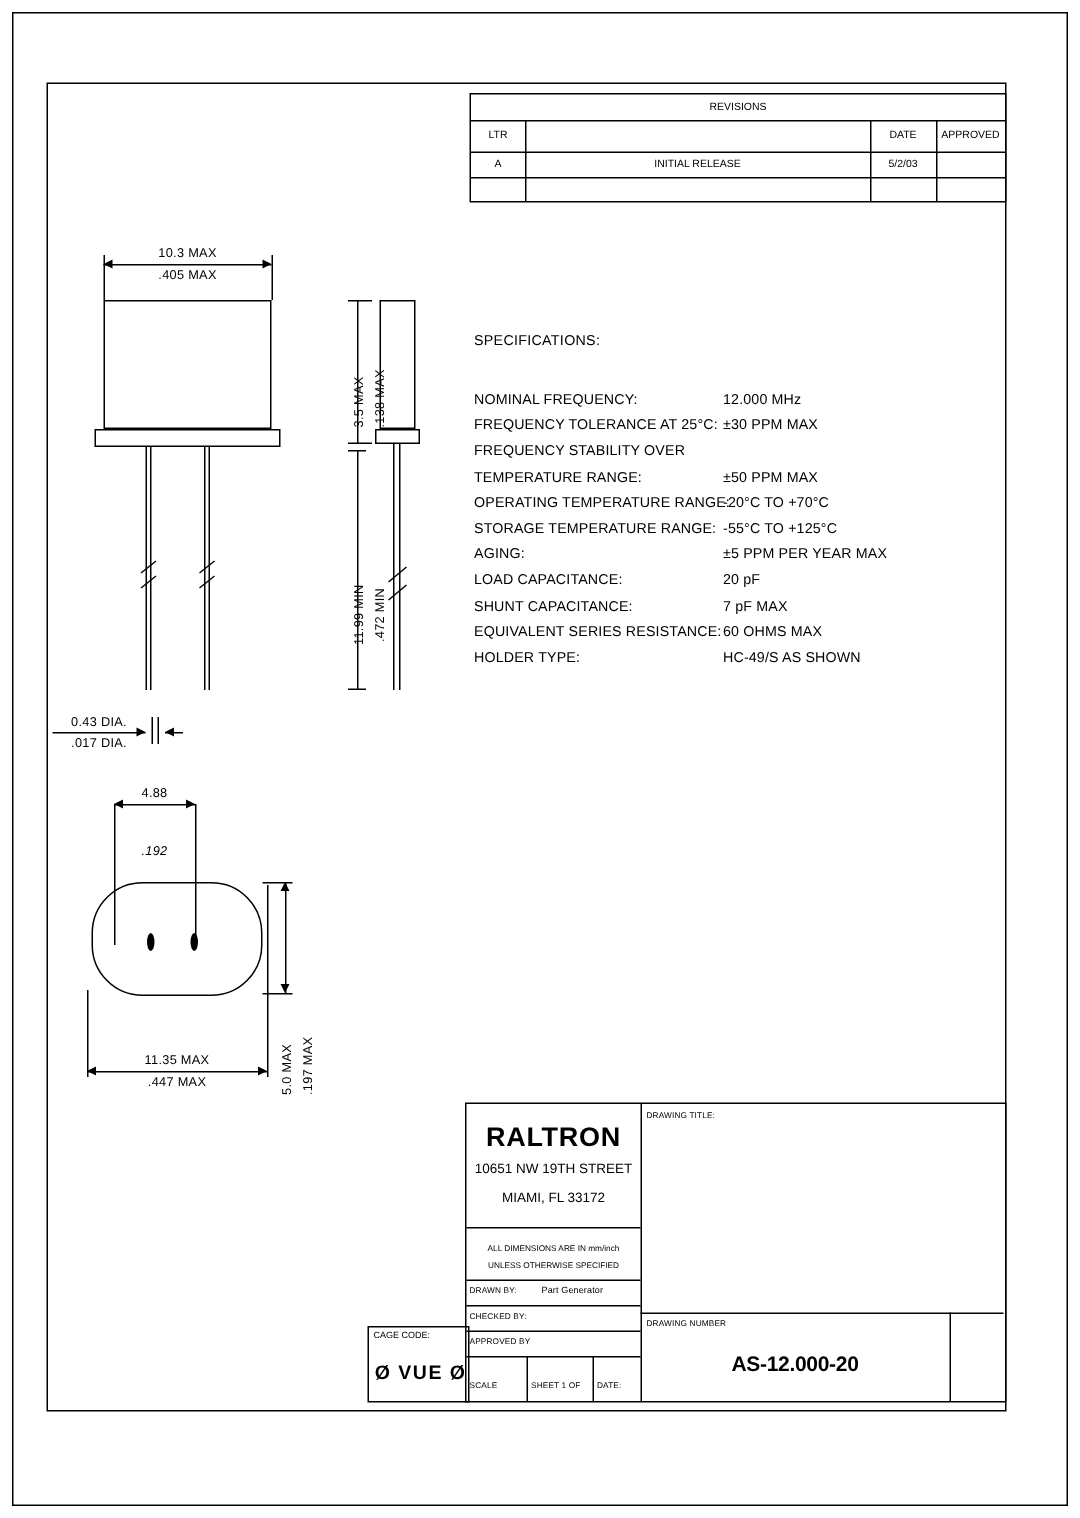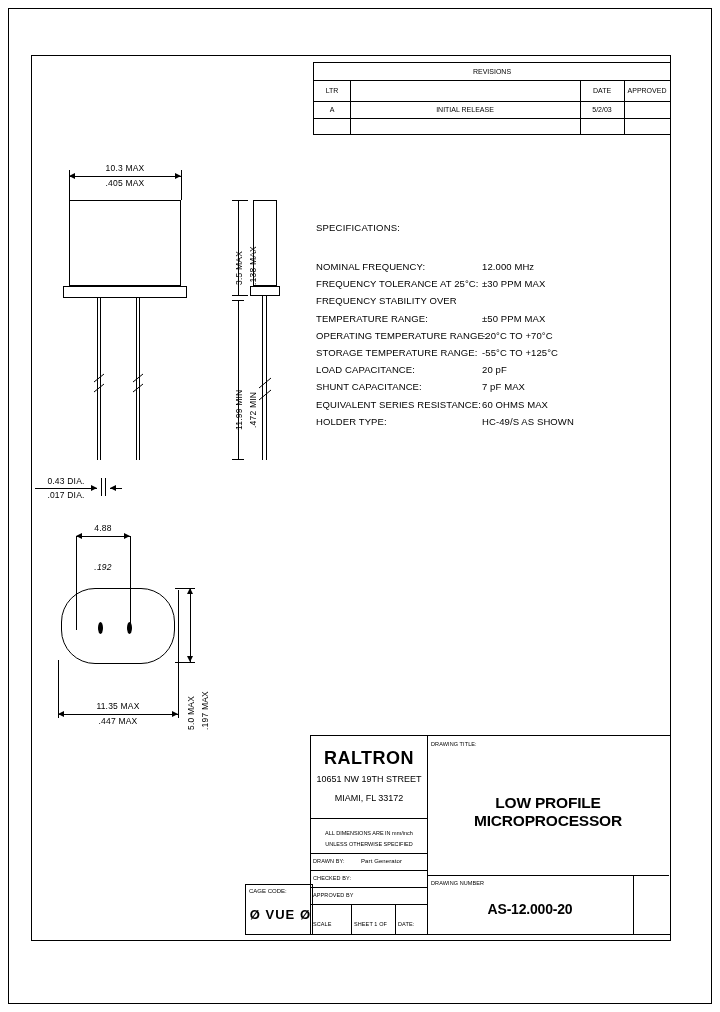--- a/index.html
+++ b/index.html
@@ -107,20 +107,24 @@
     </div>
     <div class="spec-row">
       <span class="k">OPERATING TEMPERATURE RANGE:</span>
       <span class="v">-20°C TO +70°C</span>
     </div>
     <div class="spec-row">
       <span class="k">STORAGE TEMPERATURE RANGE:</span>
       <span class="v">-55°C TO +125°C</span>
     </div>
     <div class="spec-row">
+      <span class="k">AGING:</span>
+      <span class="v">±5 PPM PER YEAR MAX</span>
+    </div>
+    <div class="spec-row">
       <span class="k">LOAD CAPACITANCE:</span>
       <span class="v">20 pF</span>
     </div>
     <div class="spec-row">
       <span class="k">SHUNT CAPACITANCE:</span>
       <span class="v">7 pF MAX</span>
     </div>
     <div class="spec-row">
       <span class="k">EQUIVALENT SERIES RESISTANCE:</span>
       <span class="v">60 OHMS MAX</span>
@@ -250,19 +254,18 @@
 
     <div class="lbl" style="left:2px;top:122px;">DRAWN BY:</div>
     <div class="lbl" style="left:50px;top:122px;font-size:6px;">Part Generator</div>
     <div class="lbl" style="left:2px;top:139px;">CHECKED BY:</div>
     <div class="lbl" style="left:2px;top:156px;">APPROVED BY</div>
     <div class="lbl" style="left:2px;top:185px;">SCALE</div>
     <div class="lbl" style="left:43px;top:185px;">SHEET 1 OF</div>
     <div class="lbl" style="left:87px;top:185px;">DATE:</div>
 
     <div class="lbl" style="left:120px;top:5px;">DRAWING TITLE:</div>
-    <div class="dtitle" style="position:absolute;left:116px;top:58px;width:242px;text-align:center;">LOW PROFILE MICROPROCESSOR</div>
 
     <div class="lbl" style="left:120px;top:144px;">DRAWING NUMBER</div>
     <div class="dnum" style="position:absolute;left:116px;top:165px;width:206px;text-align:center;">AS-12.000-20</div>
   </div>
 
 </div>
 
 </body></html>

